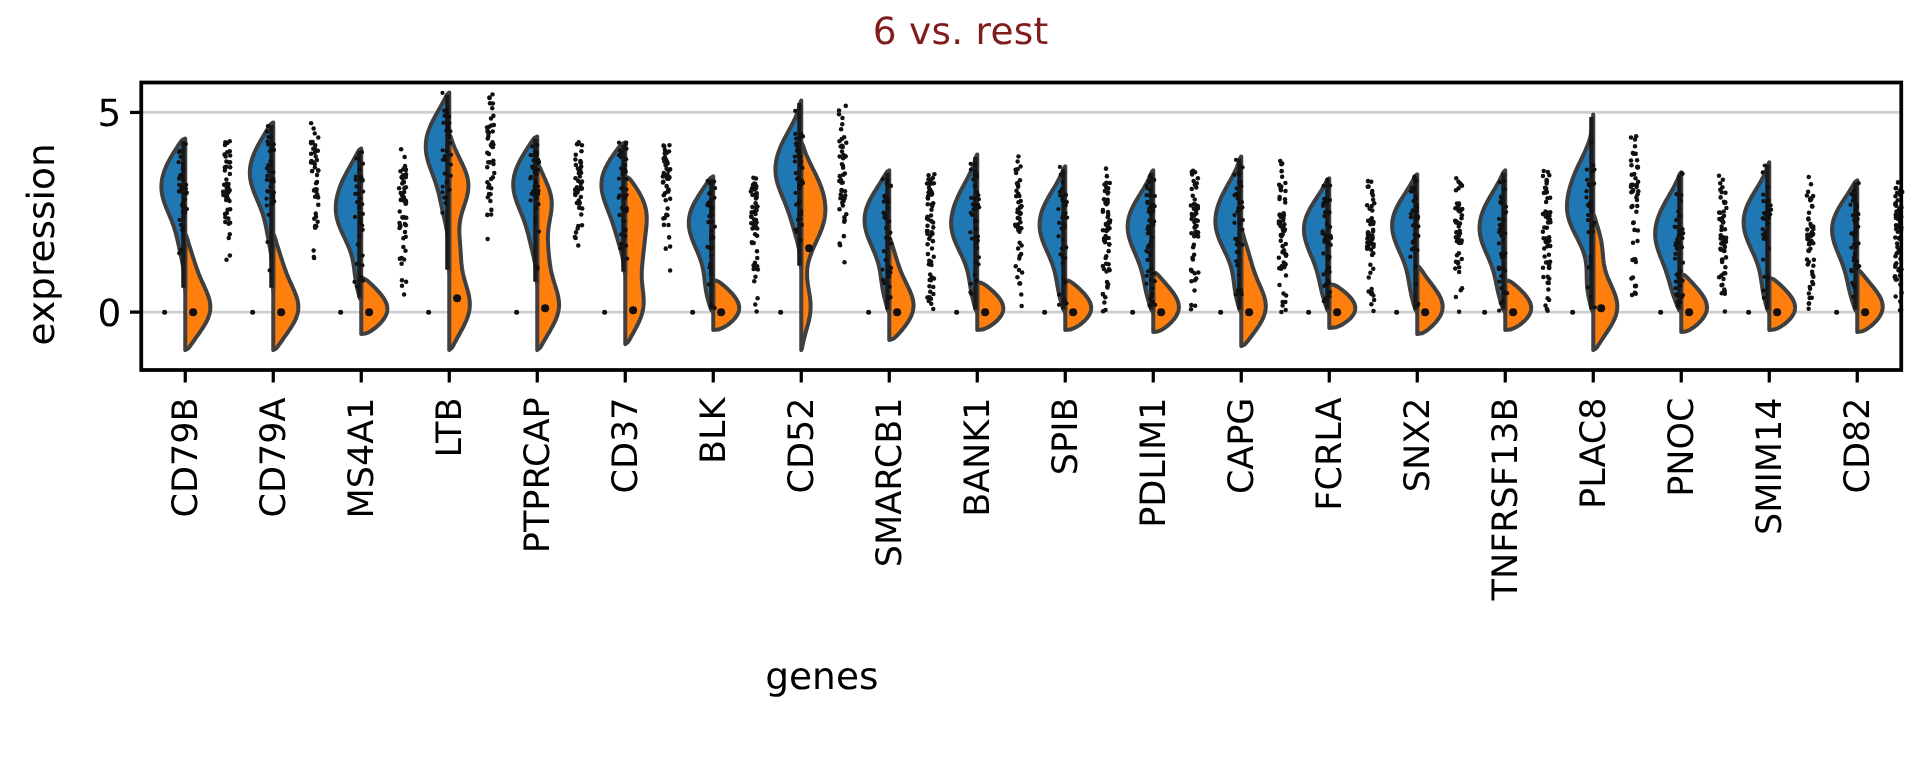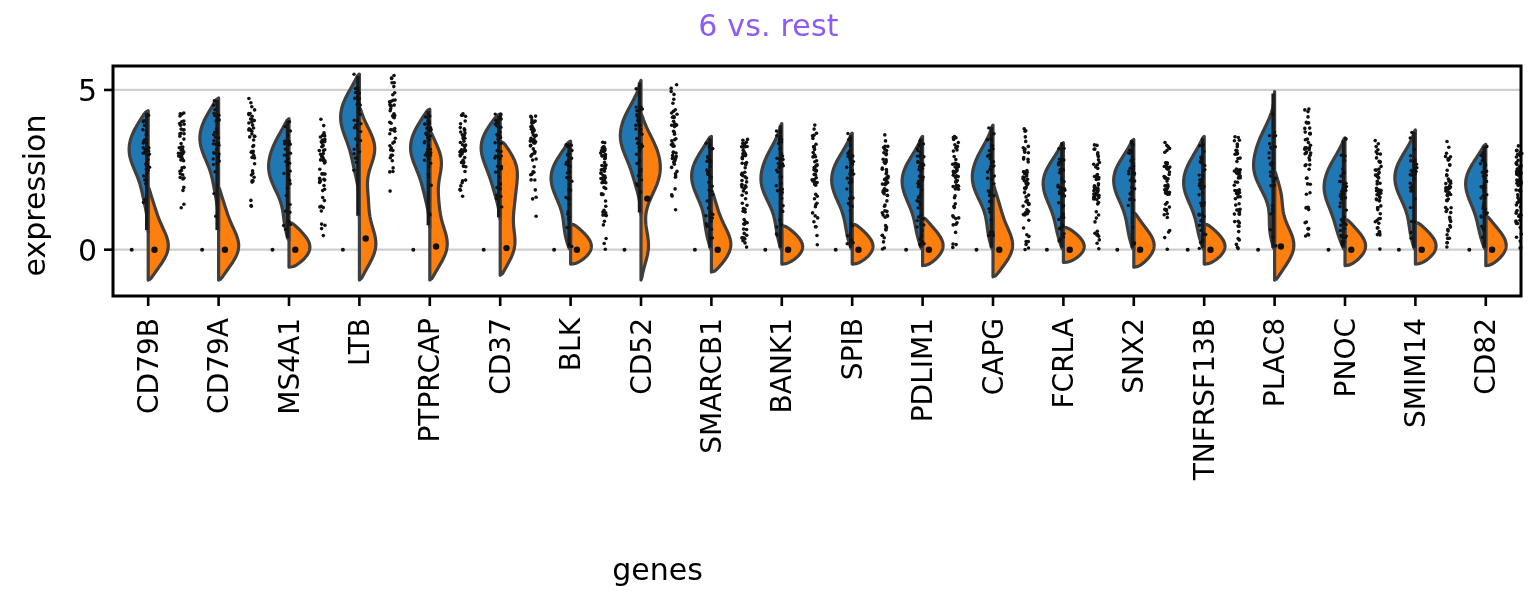--- a/index.html
+++ b/index.html
@@ -1,29 +1,29 @@
 <!DOCTYPE html>
 <html><head>
 <meta charset="utf-8">
 <style>
   html,body{margin:0;padding:0;background:#ffffff;}
   body{width:1537px;height:609px;overflow:hidden;
        font-family:"DejaVu Sans", sans-serif;color:#000;}
   #root{position:relative;width:1537px;height:609px;}
   #chart-title{
     position:absolute;left:0;top:8px;width:1537px;text-align:center;
-    font-size:30px;letter-spacing:0.2px;color:#8b5cf6;
+    font-size:30px;letter-spacing:0.2px;color:#7f1d1d;
   }
   #ylabel{
     position:absolute;font-size:30px;color:#000;
     left:-66px;top:178px;width:200px;text-align:center;
     transform:rotate(-90deg);transform-origin:center center;
   }
   #xlabel{
-    position:absolute;left:0;top:552px;width:1315px;text-align:center;
+    position:absolute;left:0;top:524px;width:1315px;text-align:center;
     font-size:30px;color:#000;
   }
   #plotsvg{position:absolute;left:0;top:0;}
   .ytick-label{font-size:30px;fill:#000;font-family:"DejaVu Sans",sans-serif;}
   .xtick-label{font-size:28px;fill:#000;font-family:"DejaVu Sans",sans-serif;}
   .gridline{stroke:#cfcfcf;stroke-width:2.2;}
   .spine{stroke:#000000;stroke-width:3;fill:none;}
   .tickmark{stroke:#000000;stroke-width:2.6;}
   .violin-body{stroke:#3f3f3f;stroke-width:3.2;stroke-linejoin:round;}
   .median-bar{stroke:#1a1a1a;stroke-width:3.4;}

